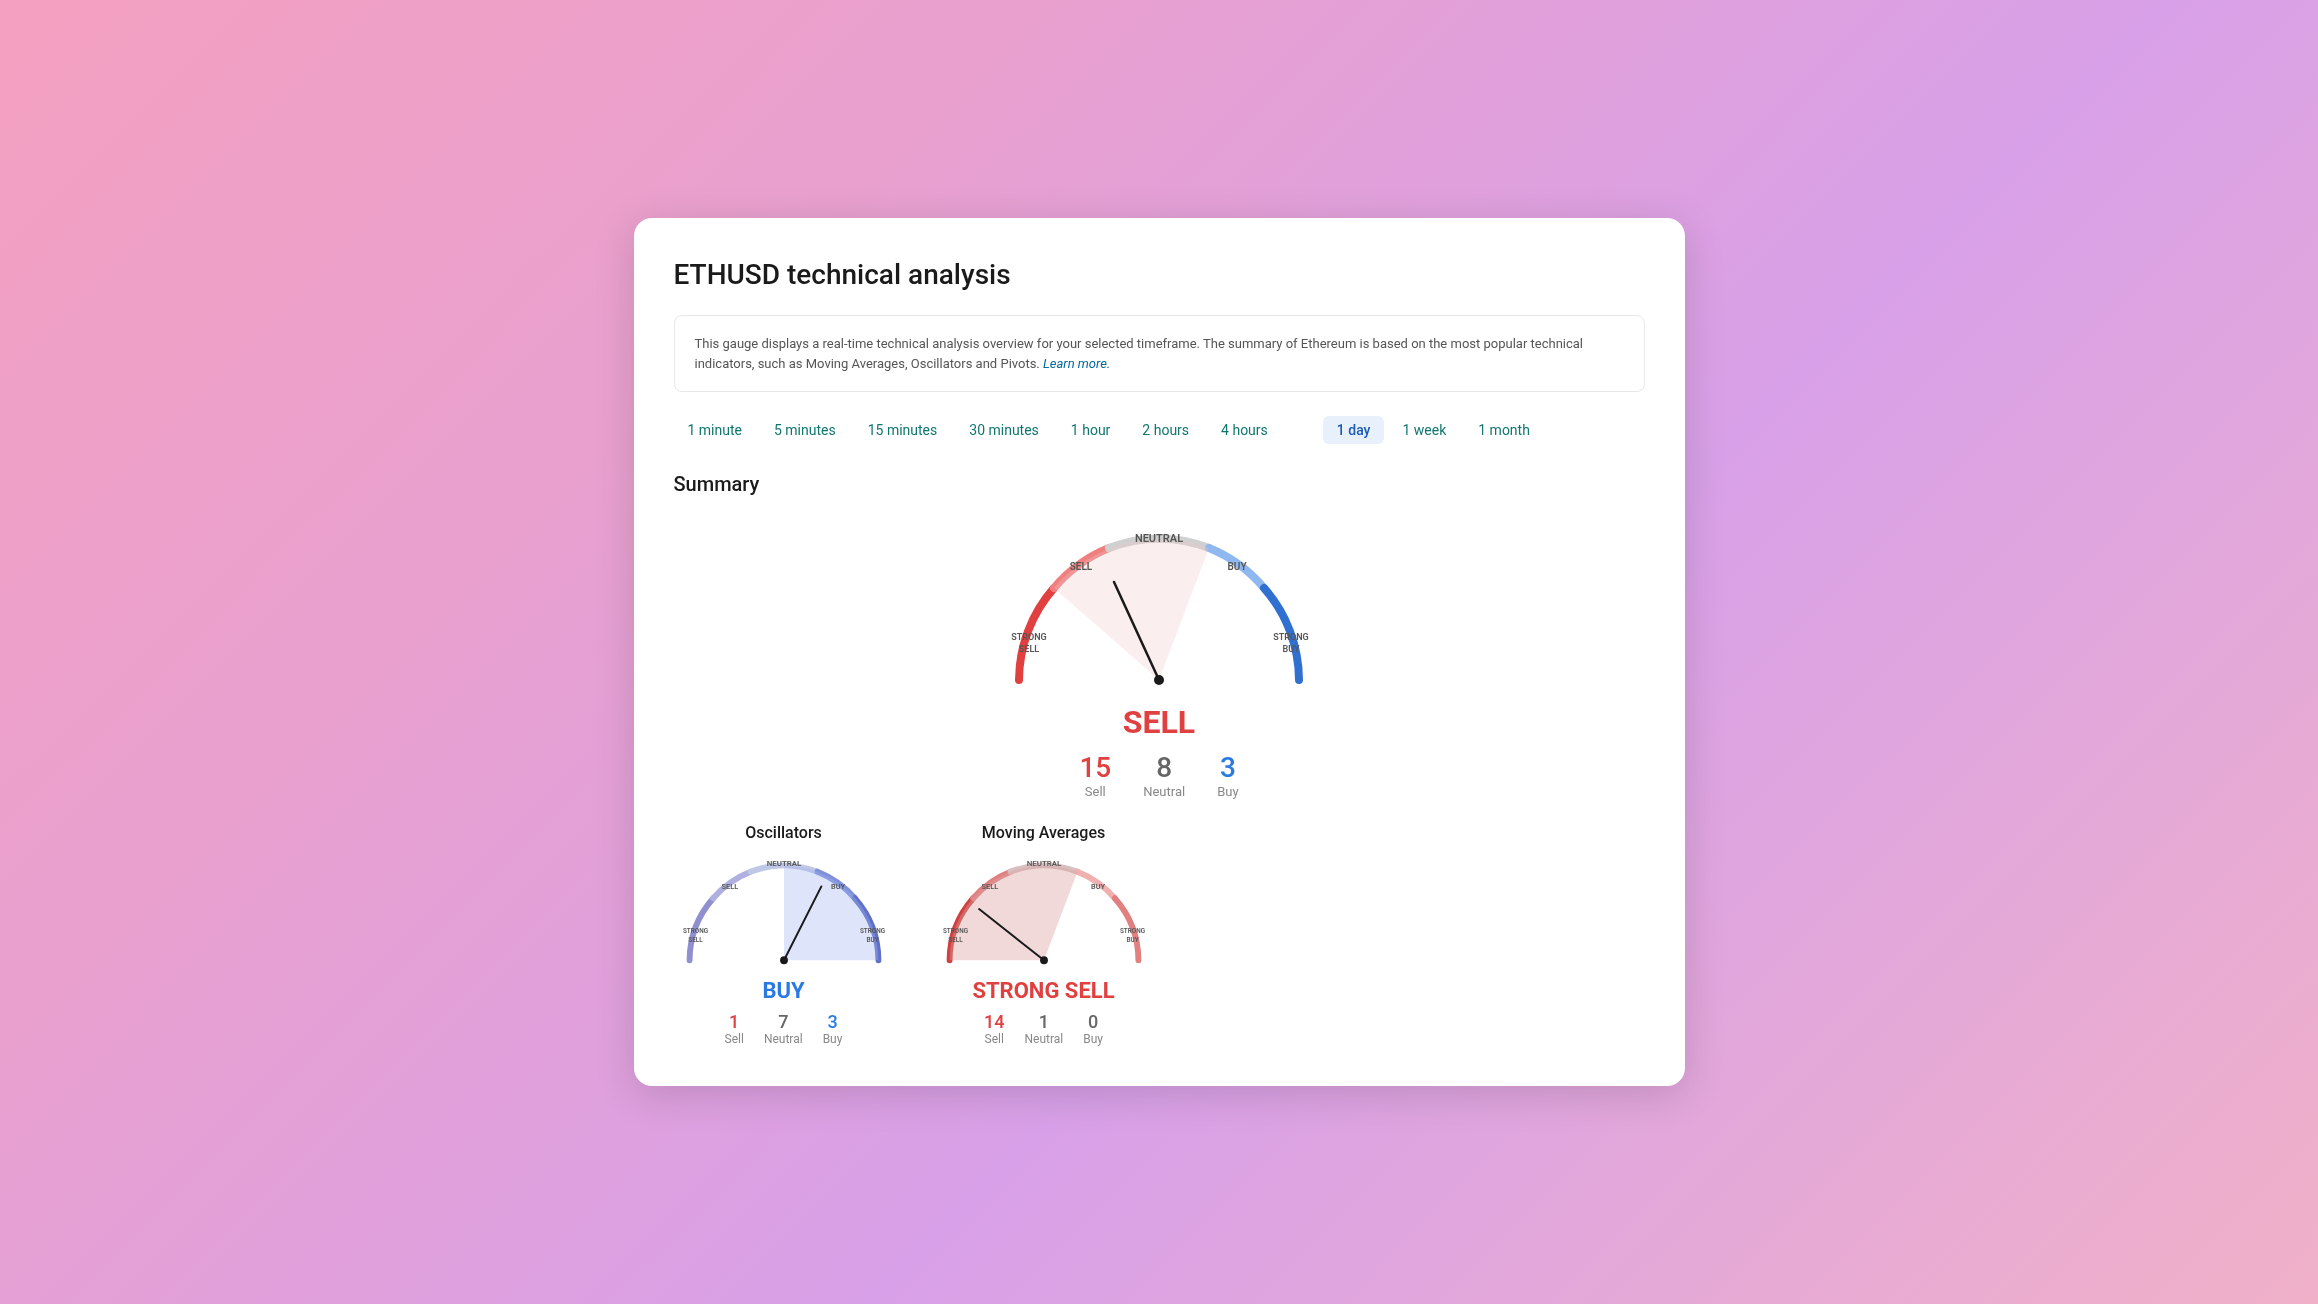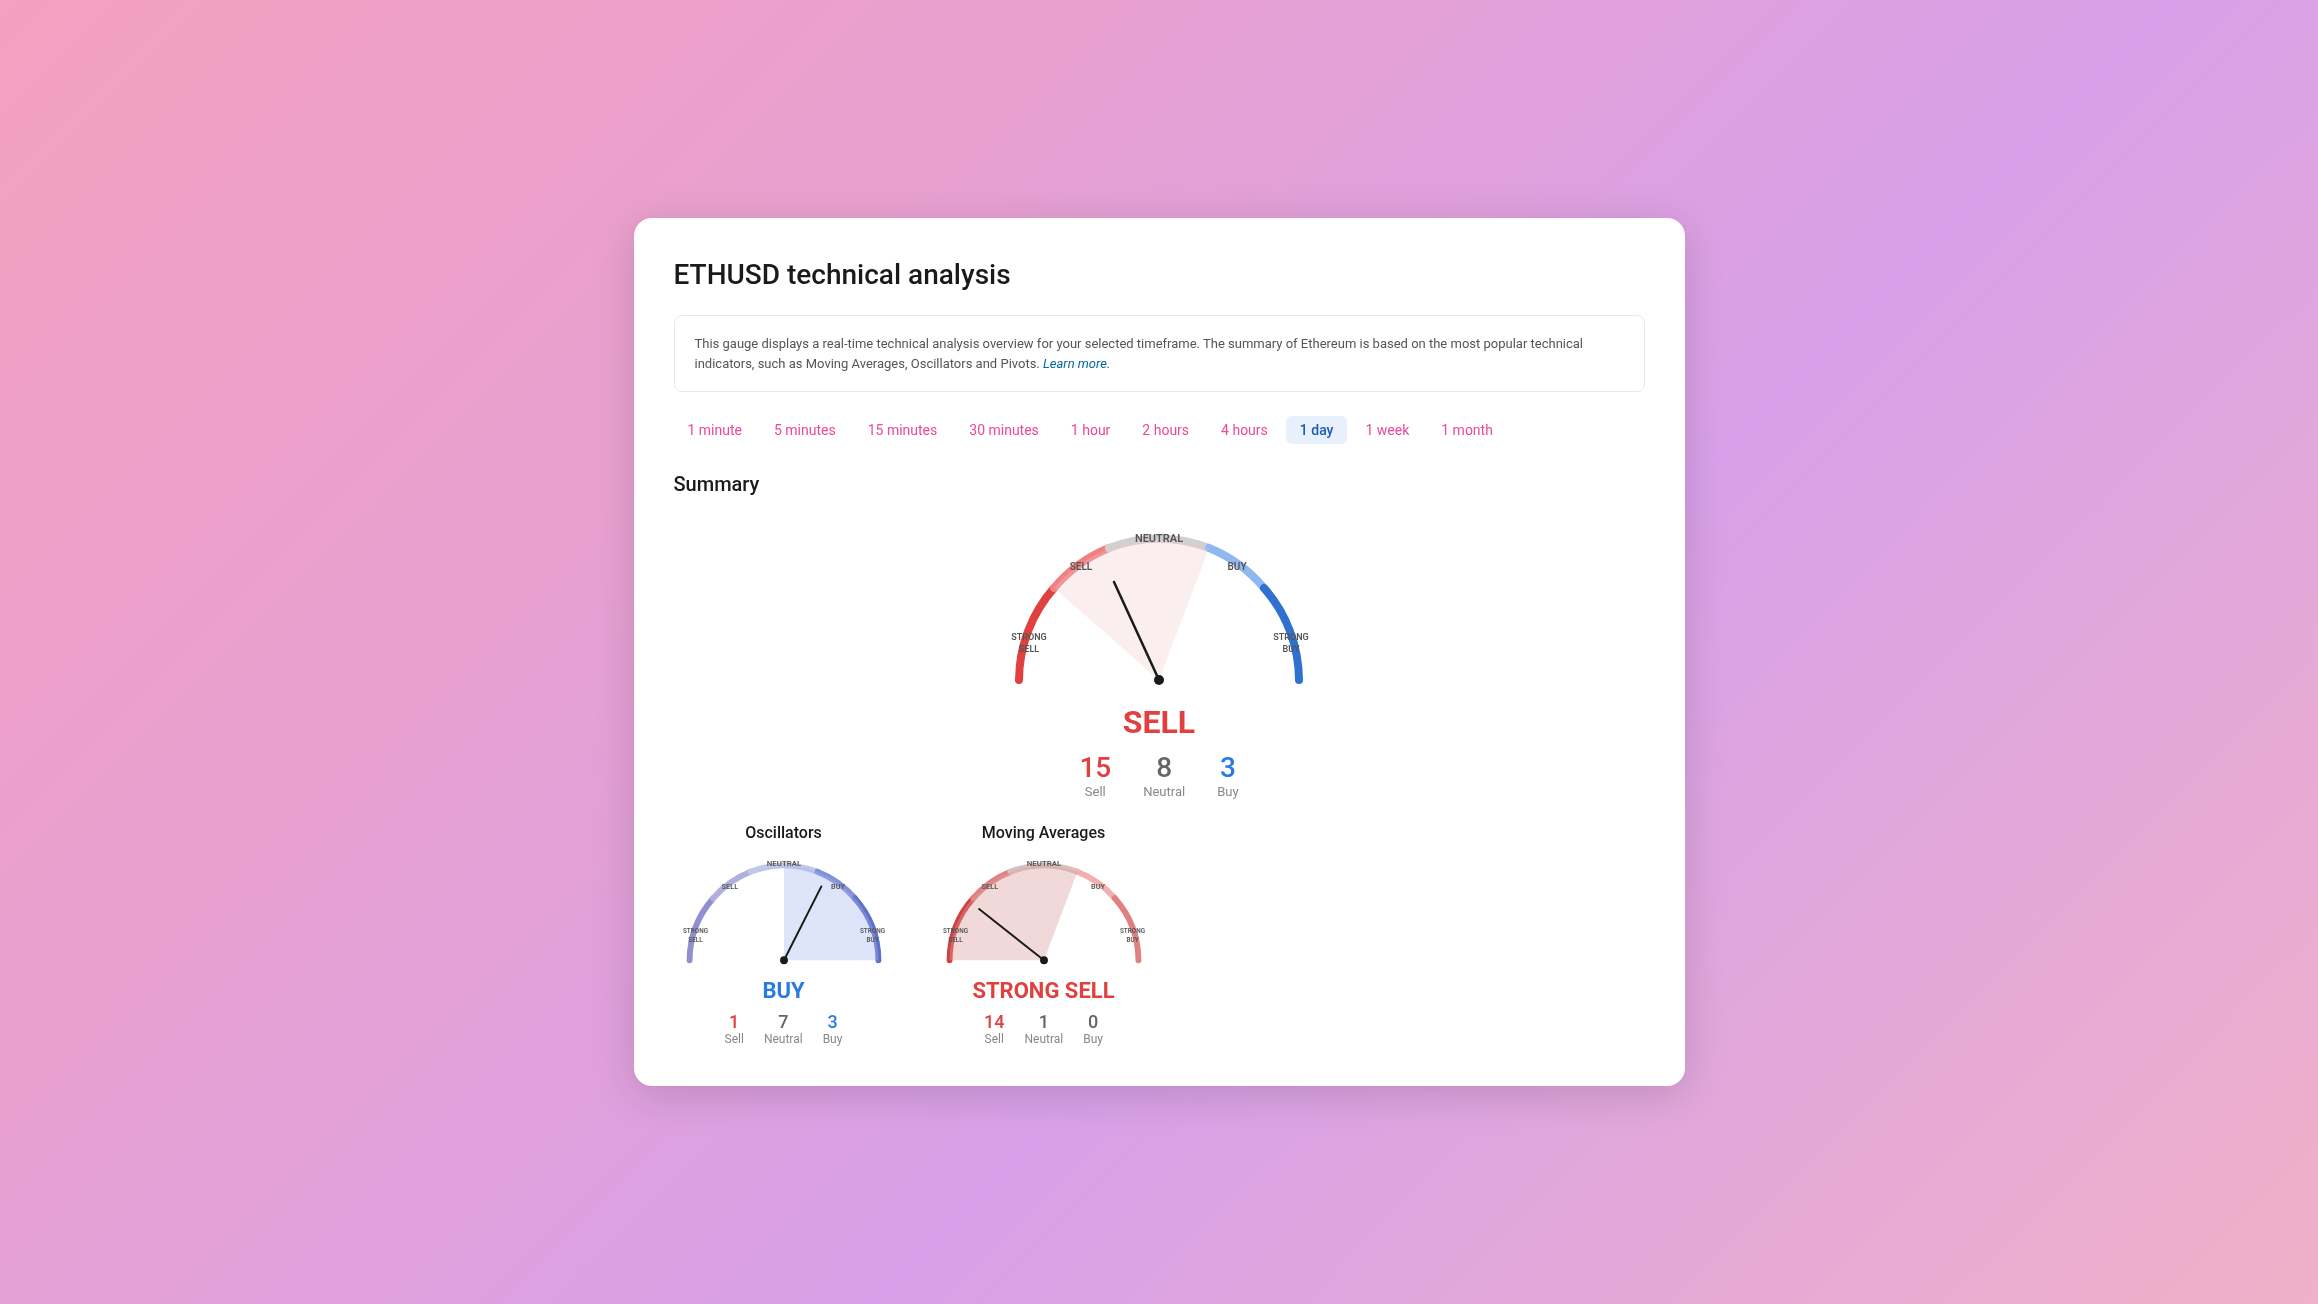--- a/index.html
+++ b/index.html
@@ -51,29 +51,30 @@
       display: flex;
       gap: 4px;
       margin-bottom: 28px;
       flex-wrap: wrap;
     }
     .timeframe-tab {
       padding: 6px 14px;
       border-radius: 6px;
       font-size: 14px;
       cursor: pointer;
-      color: #ec4899;
+      color: #0f766e;
       background: none;
       border: none;
       font-family: inherit;
     }
     .timeframe-tab.active {
       background: #e8f0fb;
       color: #1a5cb5;
       font-weight: 500;
+      margin-left: 37px;
     }
     .section-title {
       text-align: left;
       font-size: 20px;
       font-weight: 500;
       color: #1a1a1a;
       margin-bottom: 24px;
     }
     .gauge-container {
       display: flex;

